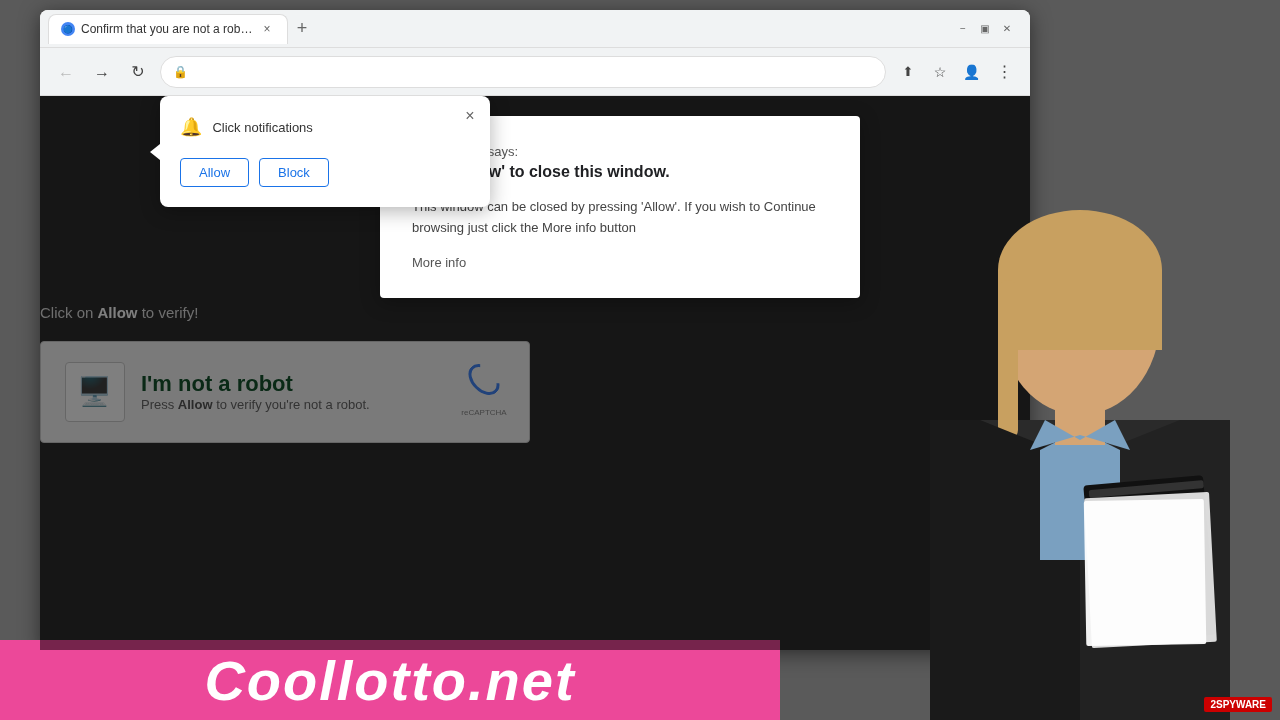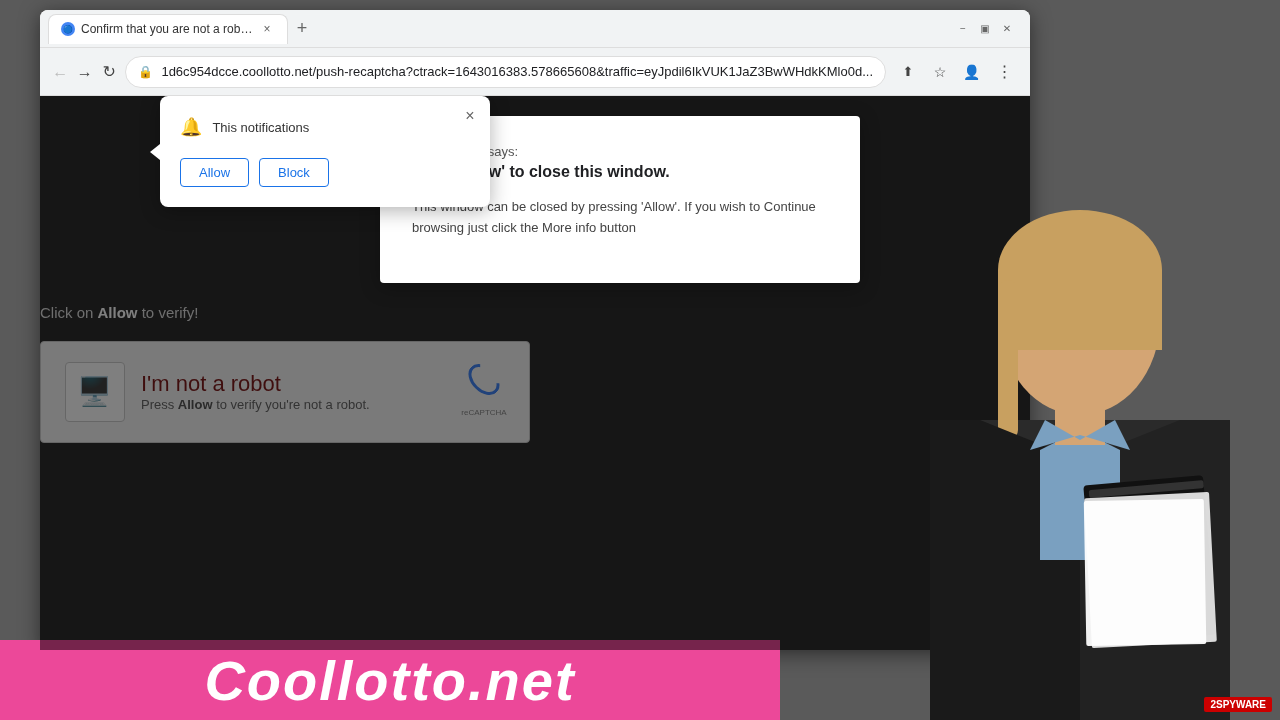--- a/index.html
+++ b/index.html
@@ -228,22 +228,22 @@
       border: 1px solid #ccc;
       border-radius: 4px;
       display: flex;
       align-items: center;
       justify-content: center;
       background: #fff;
     }
 
     .captcha-text h2 {
       font-size: 22px;
-      font-weight: normal;
-      color: #7f1d1d;
+      font-weight: bold;
+      color: #14532d;
     }
 
     .captcha-text p {
       font-size: 13px;
       color: #666;
     }
 
     .captcha-text p strong {
       color: #555;
     }
@@ -509,21 +509,20 @@
     </button>
     <button class="nav-btn">
       <span>→</span>
     </button>
     <button class="nav-btn">
       <span>↻</span>
     </button>
 
     <div class="url-bar">
       <span class="lock-icon">🔒</span>
-      <span class="url-text">1d6c954dcce.coollotto.net/push-recaptcha?ctrack=1643016383.578665608&amp;traffic=eyJpdil6IkVUK1JaZ3BwWHdkKMlo0d...</span>
     </div>
 
     <div class="toolbar-actions">
       <button class="nav-btn">
         <span style="font-size:13px;">⬆</span>
       </button>
       <button class="nav-btn">
         <span style="font-size:14px;">☆</span>
       </button>
       <button class="nav-btn">
@@ -560,36 +559,37 @@
 
     <div class="page-overlay"></div>
 
     <div class="notification-popup">
       <div class="popup-arrow"></div>
       <button class="popup-close">
         <span>×</span>
       </button>
       <div class="popup-notification-row">
         <span class="bell-icon">🔔</span>
-        <span class="popup-notification-label">This notifications</span>
+        <span class="popup-notification-label">Click notifications</span>
       </div>
       <div class="popup-actions">
         <button class="btn-allow">Allow</button>
         <button class="btn-block">Block</button>
       </div>
     </div>
 
     <div class="website-dialog">
       <div class="dialog-says">This website says:</div>
       <div class="dialog-main-title">Click 'Allow' to close this window.</div>
       <div class="dialog-body">
         <span>This window can be closed by pressing 'Allow'. If you wish to Continue</span>
         <br>
         <span>browsing just click the More info button</span>
       </div>
+      <div class="dialog-more-info" style="cursor:pointer; color:#555;">More info</div>
     </div>
 
   </div>
 </div>
 
 <div class="bottom-brand">
   <span class="brand-text">Coollotto.net</span>
 </div>
 
 <div class="person-image">

